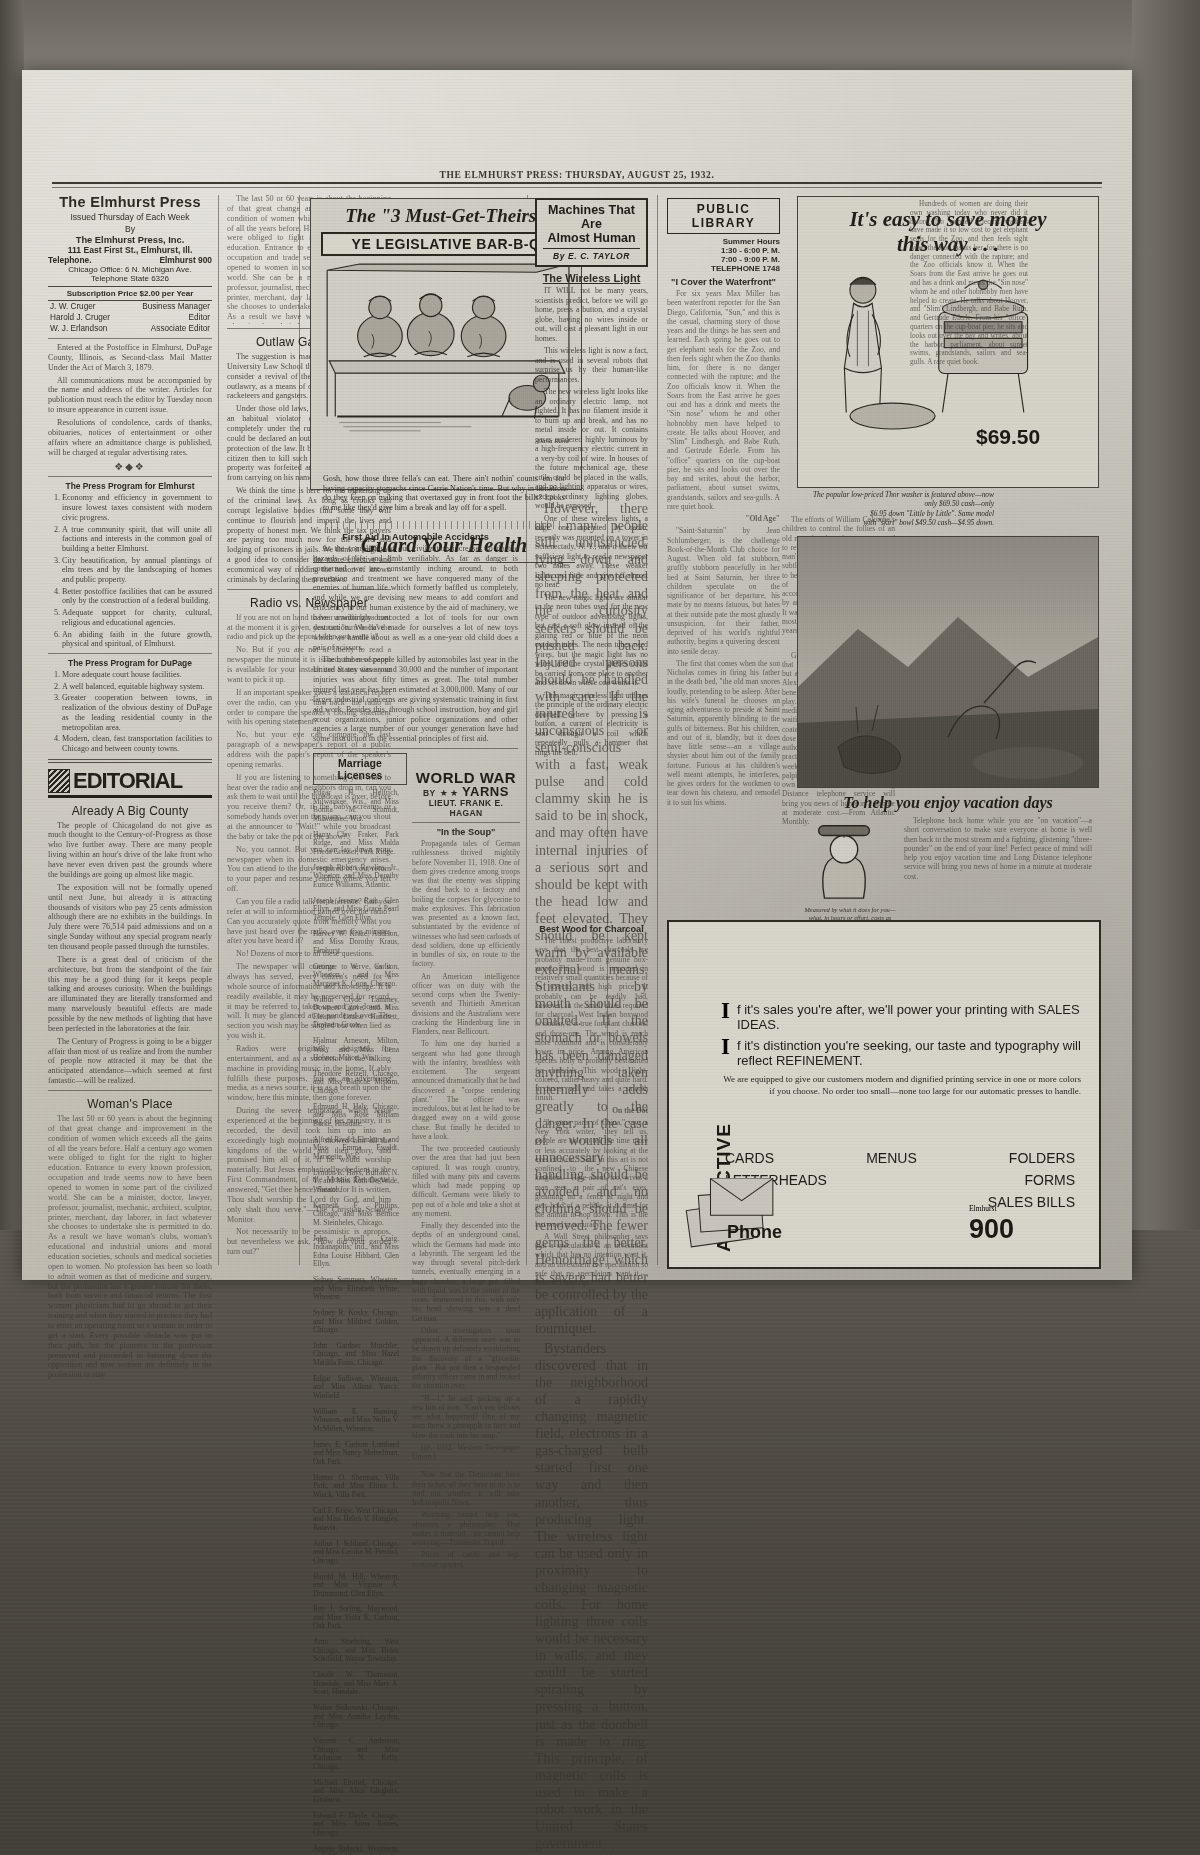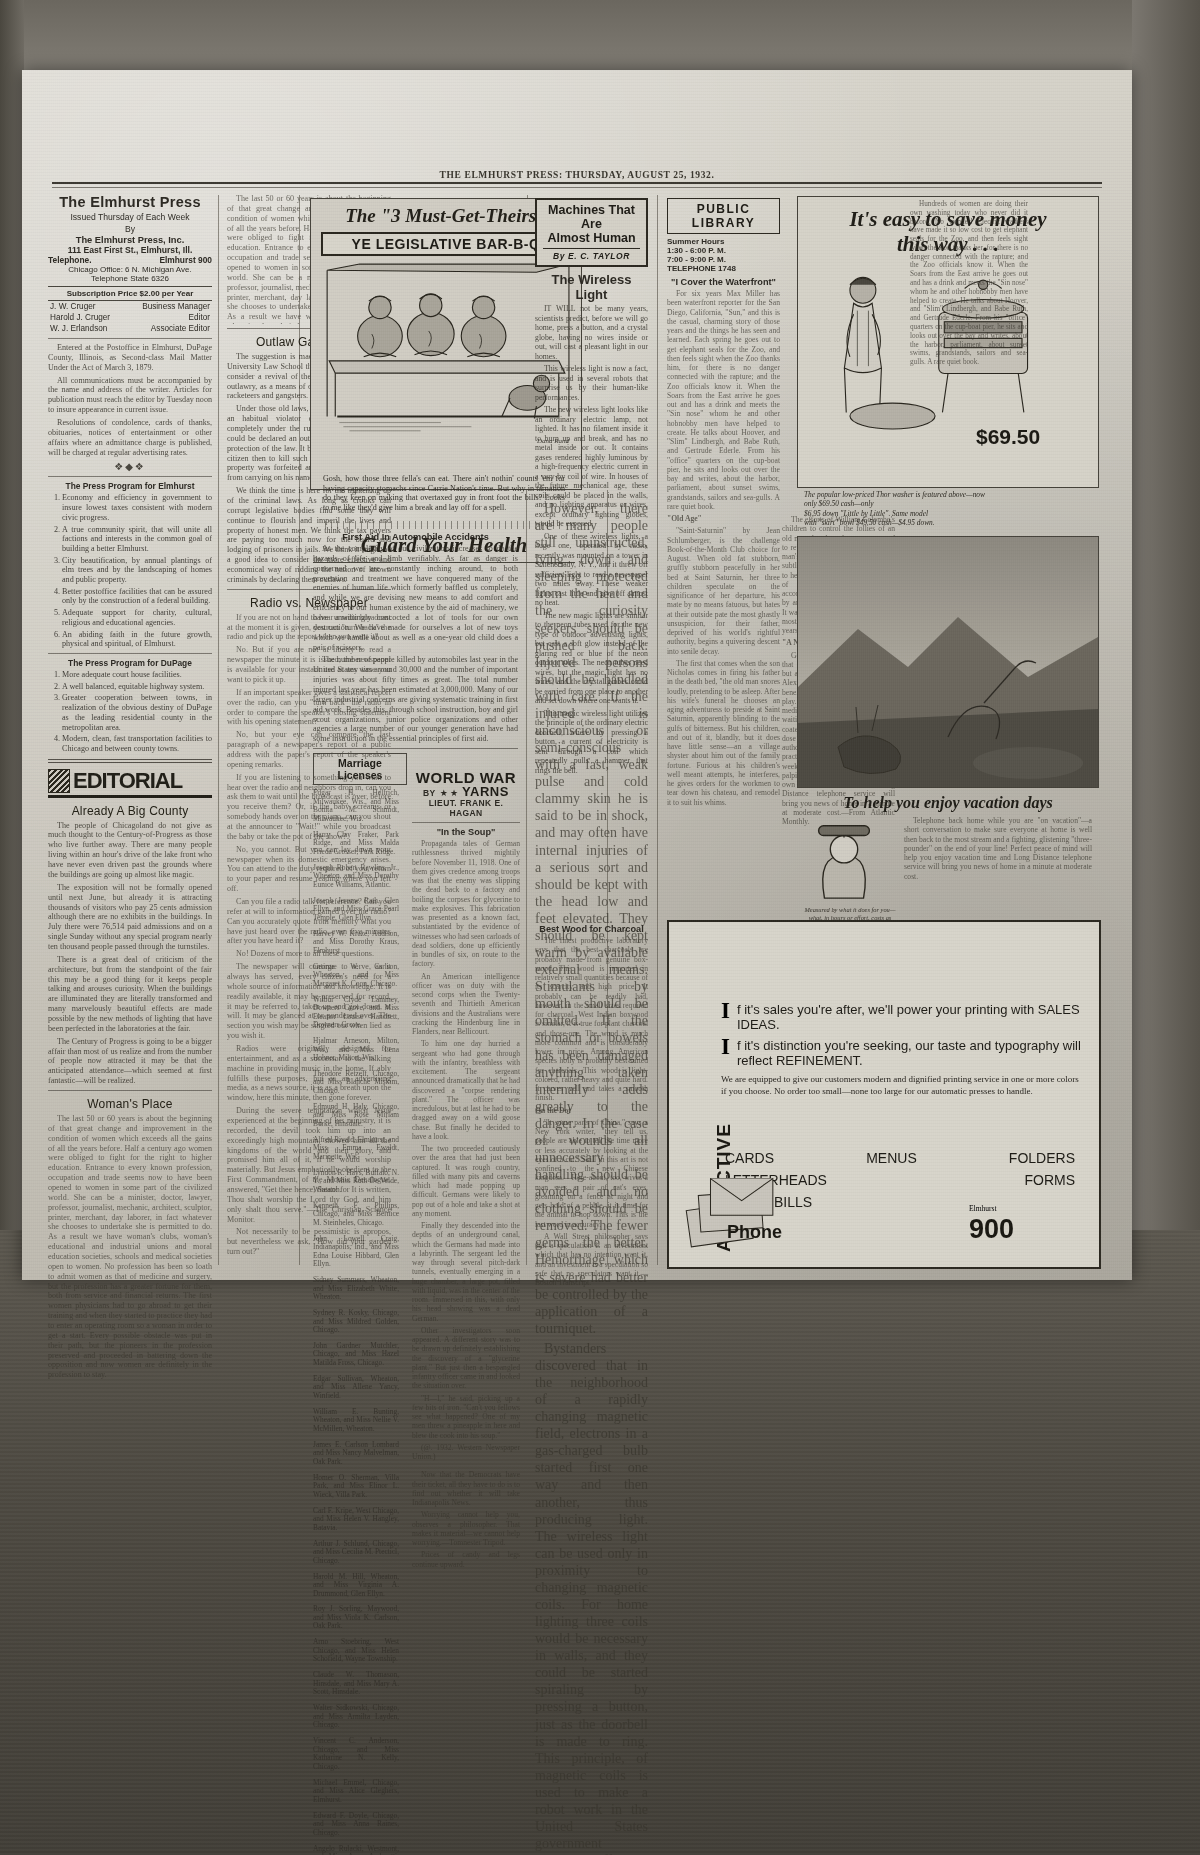--- a/index.html
+++ b/index.html
@@ -89,21 +89,21 @@
   
   .boxhead{border:2px solid #2e2b23;padding:4px 6px;text-align:center;
     font-family:"Liberation Sans",sans-serif;font-weight:bold;color:#201e18;
     background:#d2cfc6;}
   .boxhead .l1{font-size:12.5px;line-height:1.1;}
   .boxhead .by{font-size:8.5px;border-top:1px solid #2e2b23;margin-top:3px;padding-top:2px;
     letter-spacing:.6px;font-style:italic;}
   .libbox{border:1px solid #2e2b23;padding:3px 4px;text-align:center;
     font-family:"Liberation Sans",sans-serif;font-weight:bold;font-size:12px;
     letter-spacing:1.5px;color:#201e18;}
-  .ctr{text-align:left;}
+  .ctr{text-align:right;}
   .small{font-size:8px;}
 
   
   .mbox{border:1px solid #4a473f;padding:3px 4px;}
   .mtitle{font-family:"Liberation Sans",sans-serif;font-weight:bold;font-size:10.5px;
     text-align:center;color:#22201a;}
   .wwtitle{font-family:"Liberation Sans",sans-serif;font-weight:bold;font-size:15px;
     text-align:center;letter-spacing:.5px;color:#201e18;line-height:1;}
   .wwsub{font-family:"Liberation Sans",sans-serif;font-weight:bold;font-size:8.5px;
     text-align:center;letter-spacing:.4px;}
@@ -405,21 +405,21 @@
         <p>This device detects flaws of so minute a nature that they could not be seen by the human eye. Countless railroad accidents have been averted by the use of the robot.</p>
       </div>
     </div>
 
     <div class="col" style="left:513px;top:128px;width:113px;">
       <div class="boxhead">
         <div class="l1">Machines That Are</div>
         <div class="l1">Almost Human</div>
         <div class="by">By E. C. TAYLOR</div>
       </div>
-      <div class="hd-s" style="font-size:13px;margin-top:5px;">The Wireless Light</div>
+      <div class="hd-s" style="font-size:11px;margin-top:5px;text-decoration:underline;">The Wireless Light</div>
       <div class="body fade" style="font-size:7.8px;">
         <p>IT WILL not be many years, scientists predict, before we will go home, press a button, and a crystal globe, having no wires inside or out, will cast a pleasant light in our homes.</p>
         <p>This wireless light is now a fact, and is used in several robots that surprise us by their human-like performances.</p>
         <p>The new wireless light looks like an ordinary electric lamp, not lighted. It has no filament inside it to burn up and break, and has no metal inside or out. It contains gases rendered highly luminous by a high-frequency electric current in a very-by coil of wire. In houses of the future mechanical age, these coils could be placed in the walls, and no lighting apparatus or wires, except ordinary lighting globes, would be exposed.</p>
         <p>One of these wireless lights, a huge one, operated by radio, recently was mounted on a tower in Schenectady, N. Y., and it threw off sufficient light to read a newspaper two miles away. These weaker lights cast little and give off almost no heat.</p>
         <p>The new magic lights are similar to the neon tubes used for the new type of outdoor advertising lights, but cast a soft glow instead of the glaring red or blue of the neon outdoor tubes. The neon tubes need wires, but the magic light has no wires, and the crystal globes could be carried from one place to another and set down where one wants it.</p>
         <p>This magic wireless light utilizes the principle of the ordinary electric doorbell, where by pressing a button, a current of electricity is sent through a coil which repeatedly pulls a hammer that rings the bell.</p>
       </div>
     </div>
 

